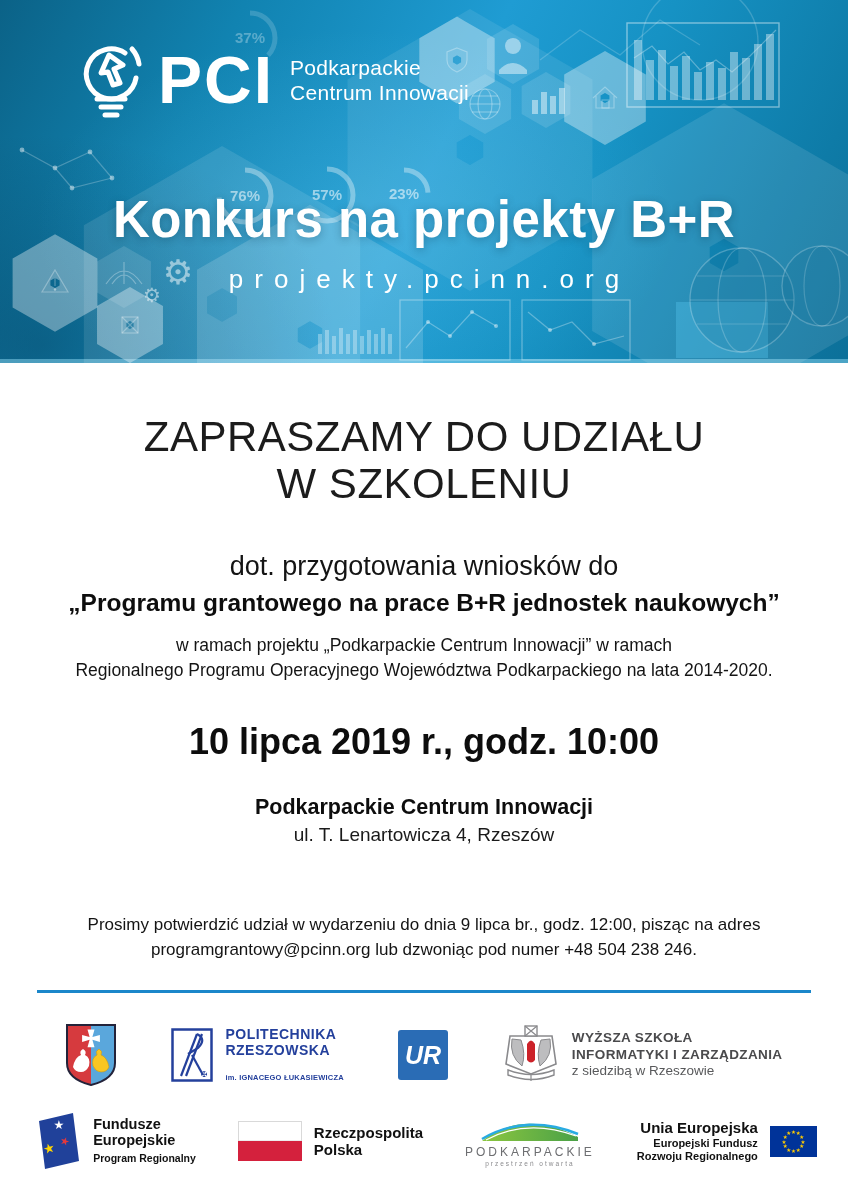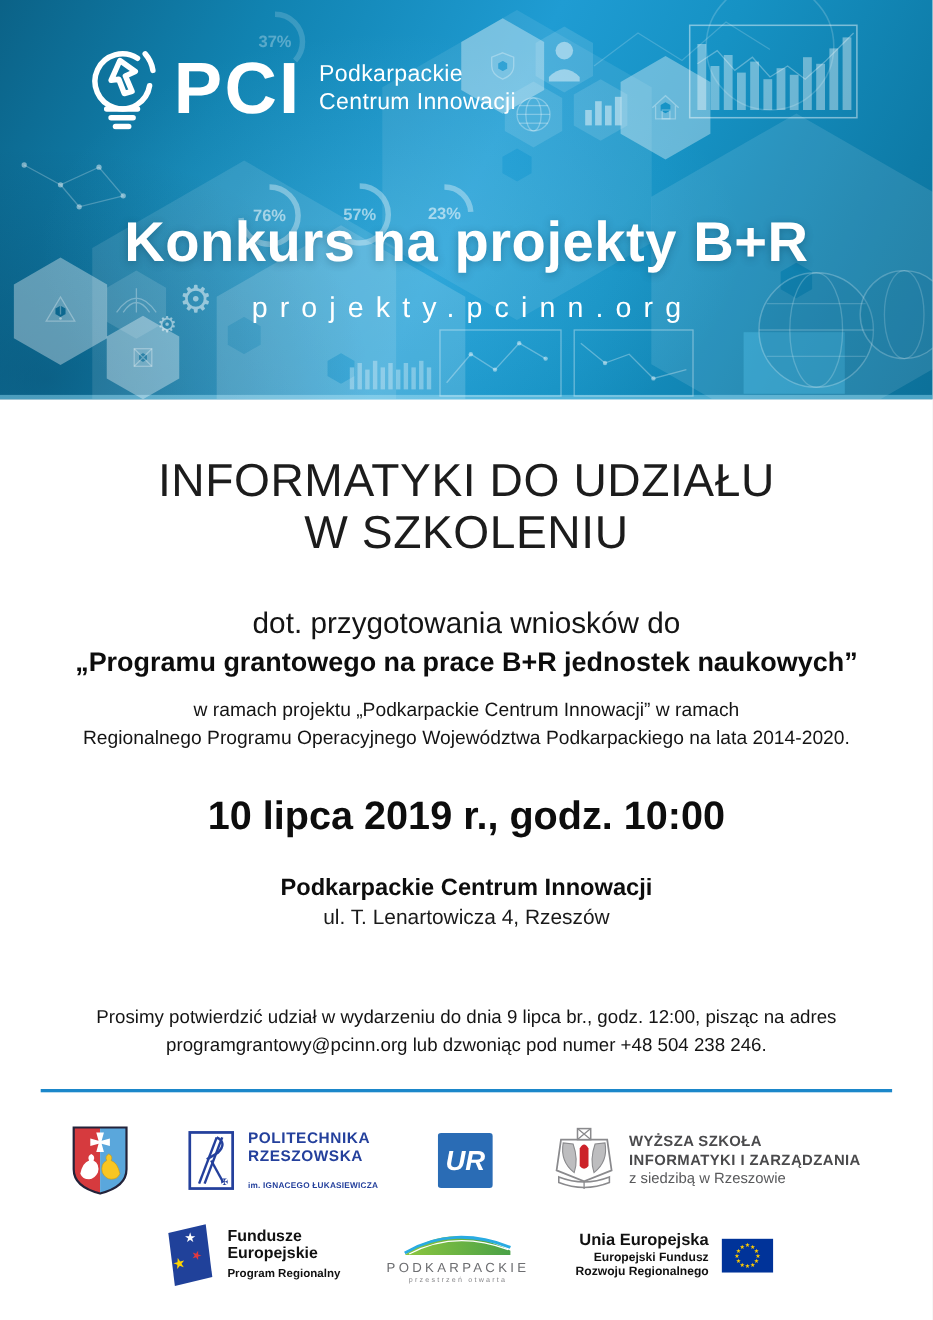--- a/index.html
+++ b/index.html
@@ -246,21 +246,21 @@
       </div>
     </div>
 
     <h1 class="hero-title">Konkurs na projekty B+R</h1>
     <div class="hero-url">projekty.pcinn.org</div>
   </header>
 
   <main class="content">
 
     <h2 class="invite">
-      <span>INFORMATYKI DO UDZIAŁU</span>
+      <span>ZAPRASZAMY DO UDZIAŁU</span>
       <span>W SZKOLENIU</span>
     </h2>
 
     <div class="subject">
       <div class="subject-intro">dot. przygotowania wniosków do</div>
       <div class="subject-title">„Programu grantowego na prace B+R jednostek naukowych”</div>
     </div>
 
     <div class="context">
       <span>w ramach projektu „Podkarpackie Centrum Innowacji” w ramach</span>
@@ -353,20 +353,30 @@
           <text x="34" y="34" font-size="11" fill="#e0393e" text-anchor="middle" font-family="'DejaVu Sans',sans-serif" transform="rotate(18 34 30)">★</text>
           <text x="18" y="42" font-size="13" fill="#ffd500" text-anchor="middle" font-family="'DejaVu Sans',sans-serif" transform="rotate(-15 18 38)">★</text>
         </svg>
         <div class="fe-text">
           <div class="fe-l1">Fundusze</div>
           <div class="fe-l1">Europejskie</div>
           <div class="fe-l3">Program Regionalny</div>
         </div>
       </div>
 
+      <div class="partner">
+        <svg width="64" height="40" viewBox="0 0 64 40" aria-hidden="true">
+          <rect x="0.5" y="0.5" width="63" height="19.5" fill="#ffffff" stroke="#d9d9d9" stroke-width="1"></rect>
+          <rect x="0" y="20" width="64" height="20" fill="#d4213d"></rect>
+        </svg>
+        <div class="rp-text">
+          <div class="rp-l1">Rzeczpospolita</div>
+          <div class="rp-l1">Polska</div>
+        </div>
+      </div>
 
       <div class="pk-logo">
         <svg width="104" height="28" viewBox="0 0 104 28" aria-hidden="true">
           <defs>
             <linearGradient id="pkgrad" x1="0" y1="0" x2="1" y2="0">
               <stop offset="0" stop-color="#8cc63f"></stop>
                 <stop offset="1" stop-color="#4aa147"></stop>
             </linearGradient>
           </defs>
           <path d="M4,26 C28,6 62,2 100,22 L100,26 Z" fill="url(#pkgrad)"></path>

